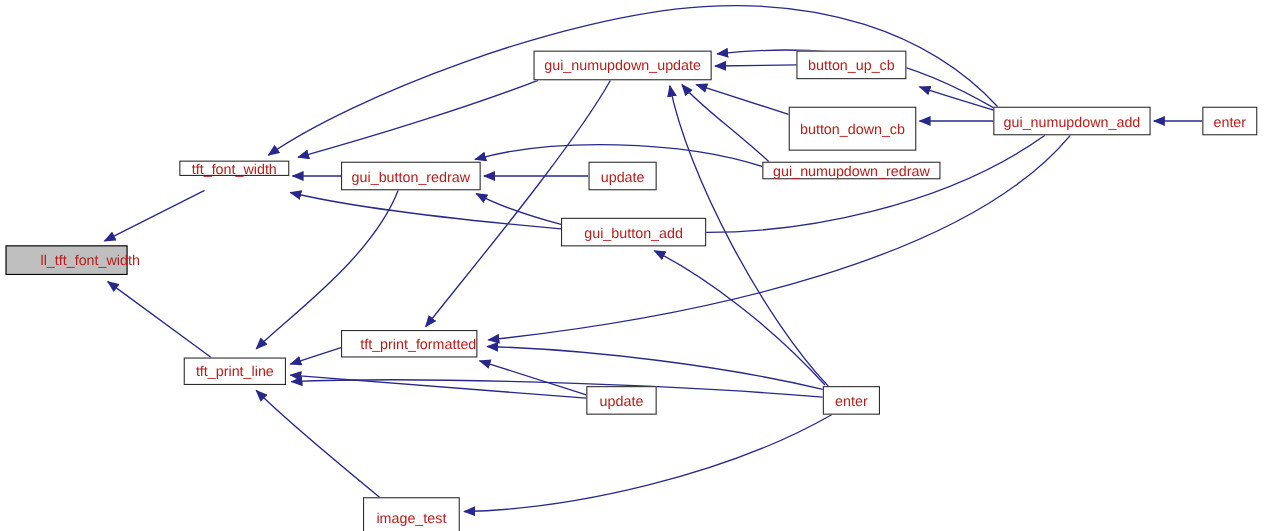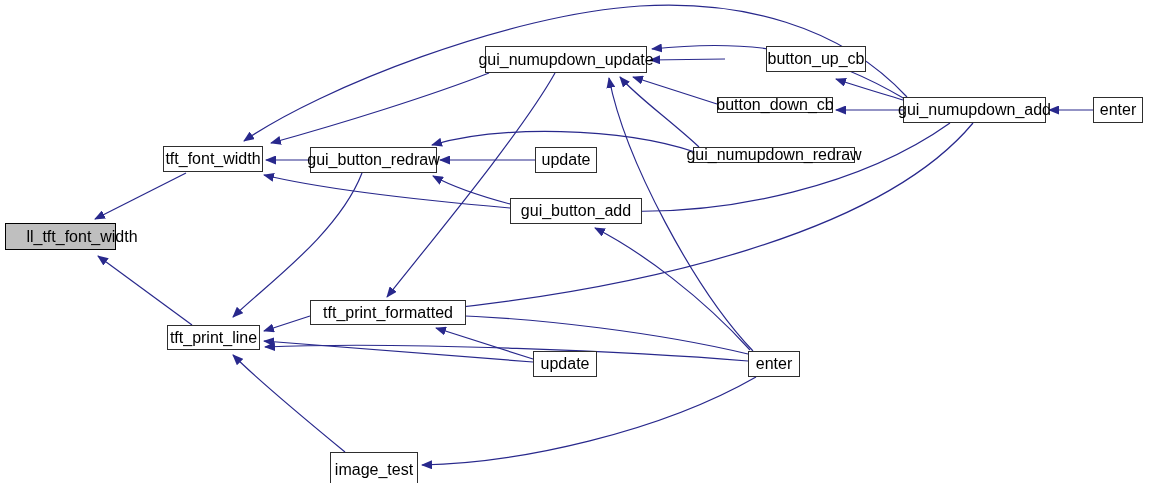--- a/index.html
+++ b/index.html
@@ -20,22 +20,22 @@
     left: 0;
     top: 0;
     width: 1149px;
     height: 483px;
   }
   .graph-node {
     position: absolute;
     box-sizing: border-box;
     background: #ffffff;
     border: 1px solid #2e2e2e;
-    color: #000000;
-    font-size: 16px;
+    color: #b91c1c;
+    font-size: 13px;
     line-height: 1;
     display: flex;
     align-items: center;
     justify-content: center;
     white-space: nowrap;
     cursor: pointer;
   }
   .graph-node.highlighted {
     background: #bfbfbf;
     border: 1.5px solid #000000;
@@ -87,51 +87,51 @@
         <path d="M533,362 L264,341" class="call-edge" marker-end="url(#arrow)"></path>
         <path d="M748,361 C640,352 400,341 265,347" class="call-edge" marker-end="url(#arrow)"></path>
         <path d="M345,452 C300,415 258,380 233,355" class="call-edge" marker-end="url(#arrow)"></path>
         <path d="M756,377 C660,432 520,463 422,465" class="call-edge" marker-end="url(#arrow)"></path>
       </g>
   </svg>
   <div id="node-layer">
       <div class="graph-node highlighted" style="left: 5px; top: 223px; width: 111px; height: 27px;">
         <span>ll_tft_font_width</span>
       </div>
-      <div class="graph-node" style="left: 163px; top: 146px; width: 100px; height: 26px;">
+      <div class="graph-node" style="left: 163px; top: 146px; width: 100px; height: 14px;">
         <span>tft_font_width</span>
       </div>
       <div class="graph-node" style="left: 310px; top: 147px; width: 127px; height: 26px;">
         <span>gui_button_redraw</span>
       </div>
       <div class="graph-node" style="left: 535px; top: 147px; width: 62px; height: 26px;">
         <span>update</span>
       </div>
       <div class="graph-node" style="left: 485px; top: 46px; width: 162px; height: 27px;">
         <span>gui_numupdown_update</span>
       </div>
-      <div class="graph-node" style="left: 766px; top: 46px; width: 100px; height: 26px;">
+      <div class="graph-node" style="left: 724px; top: 46px; width: 100px; height: 26px;">
         <span>button_up_cb</span>
       </div>
-      <div class="graph-node" style="left: 717px; top: 97px; width: 116px; height: 16px;">
+      <div class="graph-node" style="left: 717px; top: 97px; width: 116px; height: 40px;">
         <span>button_down_cb</span>
       </div>
       <div class="graph-node" style="left: 693px; top: 147px; width: 162px; height: 16px;">
         <span>gui_numupdown_redraw</span>
       </div>
       <div class="graph-node" style="left: 903px; top: 97px; width: 143px; height: 26px;">
         <span>gui_numupdown_add</span>
       </div>
       <div class="graph-node" style="left: 1093px; top: 97px; width: 50px; height: 26px;">
         <span>enter</span>
       </div>
       <div class="graph-node" style="left: 510px; top: 198px; width: 132px; height: 26px;">
         <span>gui_button_add</span>
       </div>
-      <div class="graph-node" style="left: 310px; top: 300px; width: 156px; height: 25px;">
+      <div class="graph-node" style="left: 310px; top: 300px; width: 124px; height: 25px; justify-content: flex-end;">
         <span>tft_print_formatted</span>
       </div>
       <div class="graph-node" style="left: 167px; top: 325px; width: 93px; height: 25px;">
         <span>tft_print_line</span>
       </div>
       <div class="graph-node" style="left: 533px; top: 351px; width: 64px; height: 26px;">
         <span>update</span>
       </div>
       <div class="graph-node" style="left: 748px; top: 351px; width: 52px; height: 26px;">
         <span>enter</span>

